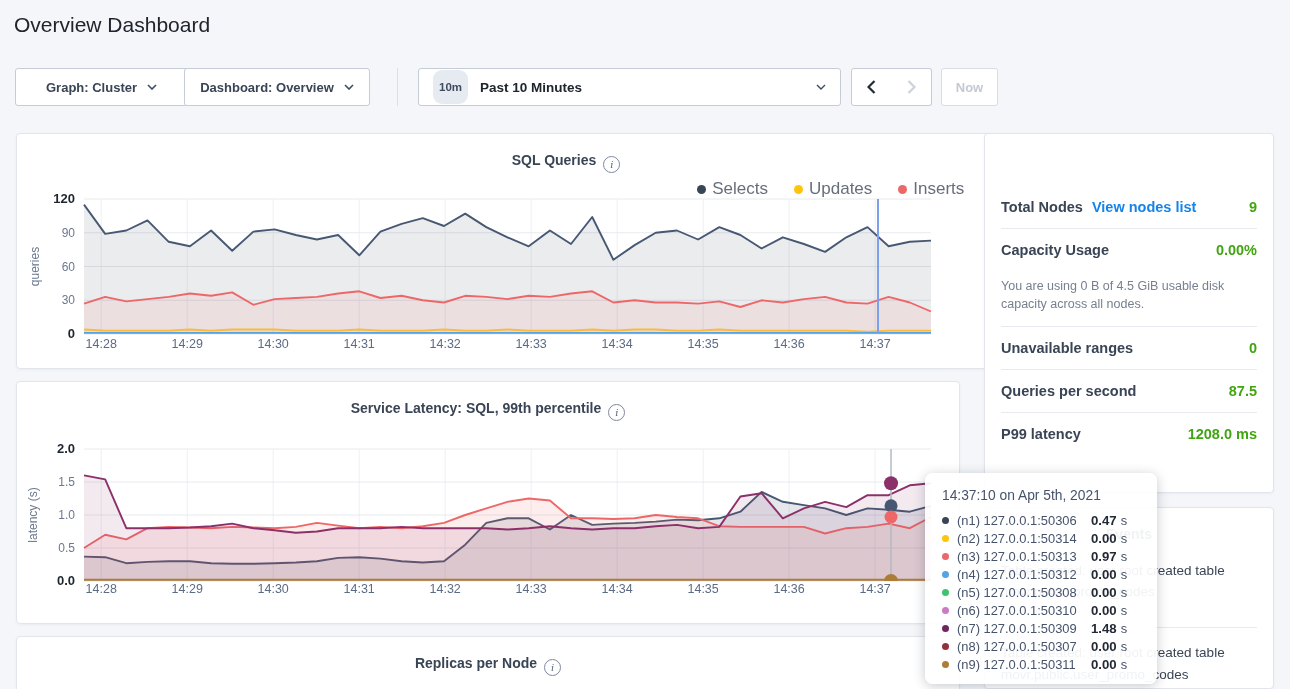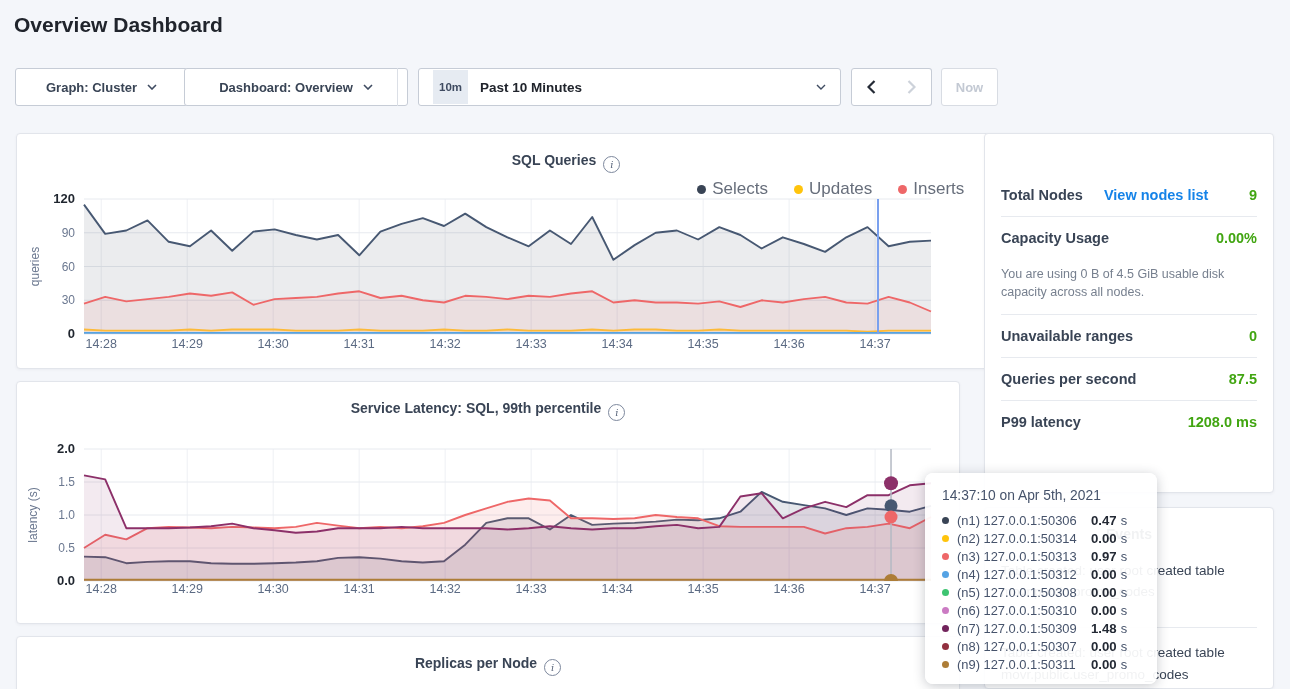--- a/index.html
+++ b/index.html
@@ -1,52 +1,52 @@
 <!DOCTYPE html>
 <html><head>
 <meta charset="utf-8">
 <style>
   html,body{margin:0;padding:0}
   body{width:1290px;height:689px;background:#f4f6fa;font-family:"Liberation Sans",sans-serif;
        position:relative;overflow:hidden;color:#394455}
-  .page-title{position:absolute;left:14px;top:13px;font-size:21px;font-weight:700;color:#20242c}
+  .page-title{position:absolute;left:14px;top:13px;font-size:21px;font-weight:400;color:#20242c}
   .ctl{position:absolute;top:68px;height:38px;box-sizing:border-box;background:#fff;border:1px solid #c6ccd6;
        border-radius:3px;display:flex;align-items:center;justify-content:center;gap:10px;
        font-family:"Liberation Sans",sans-serif;font-size:13px;font-weight:bold;color:#394455;cursor:pointer;padding:0}
   #graph-btn{left:15px;width:173px}
-  #dash-btn{left:184px;width:224px}
+  #dash-btn{left:184px;width:186px}
   .ctl-divider{position:absolute;left:397px;top:68px;height:38px;width:1px;background:#dbdfe6}
   #time-selector{left:418px;width:423px;justify-content:flex-start;padding:0 14px;gap:12px}
-  .time-badge{background:#e6ebf2;border-radius:0;padding:11px 6px;font-size:11.5px;font-weight:bold;color:#3f4b61}
+  .time-badge{background:#e6ebf2;border-radius:9px;padding:11px 6px;font-size:11.5px;font-weight:bold;color:#3f4b61}
   .time-label{font-size:13.5px;color:#20242c;font-weight:bold}
   #time-selector .chev{margin-left:auto}
   #arrow-back{left:851px;width:41px;border-radius:3px 0 0 3px}
   #arrow-fwd{left:891px;width:41px;border-radius:0 3px 3px 0;border-left:none;cursor:default}
   #now-btn{left:941px;width:57px;color:#c3c9d3;border-color:#d8dce3;cursor:default}
   .panel{position:absolute;background:#fff;border:1px solid #e2e5eb;border-radius:4px;
          box-shadow:0 1px 3px rgba(57,68,85,.05);box-sizing:border-box}
   #panel-sql{left:16px;top:133px;width:1100px;height:236px}
   #panel-latency{left:16px;top:381px;width:944px;height:243px}
   #panel-replicas{left:16px;top:636px;width:944px;height:80px}
   #panel-summary{left:984px;top:133px;width:290px;height:360px}
   #panel-events{left:984px;top:507px;width:290px;height:182px}
   .panel-title{position:absolute;left:0;right:0;top:18px;text-align:center;font-size:14px;font-weight:bold;color:#394455}
   .info-icon{display:inline-block;width:15px;height:15px;border:1px solid #7d889d;border-radius:50%;
              font-family:"DejaVu Serif",serif;font-style:italic;font-weight:normal;font-size:10px;color:#5a667c;
              line-height:15px;text-align:center;vertical-align:-3px;margin-left:7px}
   .legend{position:absolute;top:45px;right:52px;display:flex;gap:26px;align-items:center}
   .legend-item{display:flex;align-items:center;gap:6px;font-size:17px;color:#676e7b}
   .legend-dot{width:9px;height:9px;border-radius:50%}
   svg.chart{position:absolute;left:0;top:56px;font-family:"Liberation Sans",sans-serif}
-  .sum-body{position:absolute;left:16px;right:16px;top:40px}
+  .sum-body{position:absolute;left:16px;right:16px;top:52px}
   .sum-row{padding:13px 0;border-bottom:1px solid #e7eaef}
   .sum-row:last-child{border-bottom:none}
   .sum-main{display:flex;align-items:baseline;font-size:14.5px;font-weight:bold}
   .sum-label{color:#394455}
-  .sum-link{color:#1583e8;margin-left:21px;cursor:pointer}
+  .sum-link{color:#1583e8;margin-left:9px;cursor:pointer}
   .sum-value{margin-left:auto;color:#41a511}
   .sum-desc{margin-top:20px;font-size:12.5px;font-weight:normal;color:#77808f;line-height:1.4}
   .events-body{position:absolute;left:16px;right:16px;top:38px}
   .event-item{padding:16px 0 26px;border-bottom:1px solid #e7eaef;font-size:13.5px;color:#394455;line-height:1.35}
   .event-item:last-child{border-bottom:none}
   .event-line2{margin-top:3px}
   #tooltip{position:absolute;left:925px;top:473px;width:232px;height:211px;box-sizing:border-box;
            background:rgba(255,255,255,0.93);border-radius:8px;box-shadow:0 2px 12px rgba(32,40,56,.25);
            padding:15px 0 12px 17px;z-index:20}
   .tt-time{font-size:13.8px;color:#46536b}

